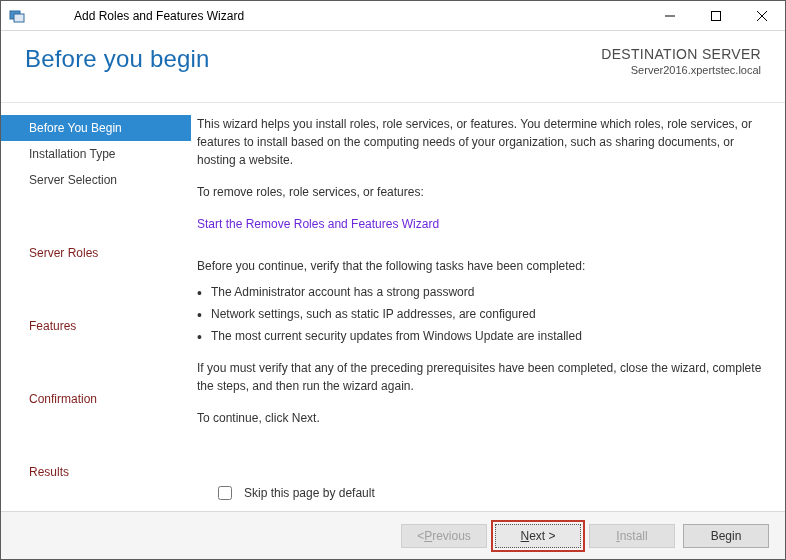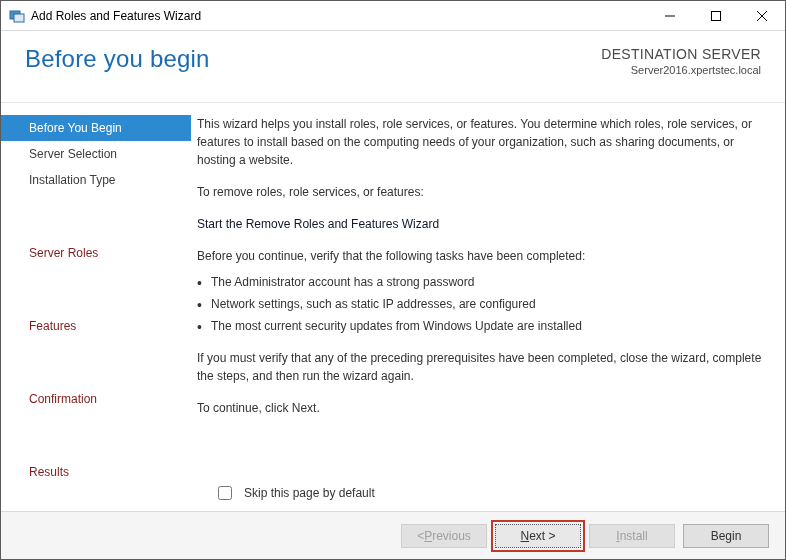--- a/index.html
+++ b/index.html
@@ -1,35 +1,35 @@
 <!DOCTYPE html>
 <html><head>
 <meta charset="utf-8">
 <style>
   * { box-sizing: border-box; margin: 0; padding: 0; }
   html, body { width: 786px; height: 560px; font-family: "Segoe UI", Tahoma, sans-serif; font-size: 12px; color: #333; background: #fff; overflow: hidden; }
   .window { width: 786px; height: 560px; border: 1px solid #5b5b5b; display: flex; flex-direction: column; background: #fff; }
-  .titlebar { height: 30px; display: flex; align-items: center; border-bottom: 1px solid #d9d9d9; padding: 0 0 0 8px; }
+  .titlebar { height: 30px; display: flex; align-items: center; border-bottom: 1px solid #d9d9d9; padding: 0 0 0 8px; gap: 43px; }
   .title-icon { width: 16px; height: 16px; margin-right: 6px; display: flex; align-items: center; }
   .title-text { flex: 1; font-size: 12px; color: #000; }
   .win-buttons { display: flex; height: 100%; }
   .win-btn { width: 46px; display: flex; align-items: center; justify-content: center; font-size: 13px; color: #000; }
   .win-btn svg { pointer-events: none; }
   .header { height: 72px; padding: 14px 24px 0 24px; display: flex; justify-content: space-between; border-bottom: 1px solid #e6e6e6; }
   .headline { font-size: 24px; font-weight: 300; color: #1a6cb2; letter-spacing: 0.2px; }
   .dest { text-align: right; font-size: 11px; color: #4a4a4a; line-height: 1.3; }
   .dest .line1 { font-size: 14px; letter-spacing: 0.3px; }
   .body { flex: 1; display: flex; overflow: hidden; }
   .sidebar { width: 190px; padding: 12px 0 0 0; }
   .step { height: 26px; display: flex; align-items: center; padding-left: 28px; font-size: 12px; color: #3c3c3c; }
   .step.active { background: #2d89d0; color: #fff; }
   .step.disabled { color: #7f1d1d; margin-top: 47px; }
   .content { flex: 1; padding: 12px 20px 0 6px; font-size: 12px; color: #333; line-height: 1.5; }
   .content p { margin-bottom: 14px; }
-  .content a { color: #0f172a; text-decoration: none; display: inline-block; margin-top: -12px; margin-bottom: 14px; }
+  .content a { color: #6d28d9; text-decoration: none; display: inline-block; margin-top: -12px; margin-bottom: 24px; }
   .bullets { margin: -6px 0 14px 0; }
   .bullets li { list-style: none; padding-left: 14px; position: relative; margin-bottom: 4px; }
   .bullets li::before { content: "•"; position: absolute; left: 0; top: 0; font-size: 14px; }
   .skip-row { position: absolute; bottom: 60px; left: 218px; display: flex; align-items: center; gap: 12px; font-size: 12px; color: #333; }
   .skip-row input { width: 14px; height: 14px; }
   .footer { height: 48px; border-top: 1px solid #d9d9d9; display: flex; align-items: center; justify-content: flex-end; padding: 0 16px; gap: 8px; background: #f5f5f5; }
   .btn { min-width: 86px; height: 24px; border: 1px solid #adadad; background: #e1e1e1; font-size: 12px; color: #333; display: inline-flex; align-items: center; justify-content: center; cursor: default; }
   .btn.disabled { color: #a0a0a0; border-color: #cfcfcf; }
   .btn u { text-decoration: underline; }
   .btn.highlight { outline: 2px solid #c0392b; outline-offset: 2px; border: 1px dotted #555; background: #e8e8e8; }
@@ -74,24 +74,24 @@
       <div>Server2016.xpertstec.local</div>
     </div>
   </div>
 
   <div class="body">
     <div class="sidebar">
       <div class="step active">
           <span>Before You Begin</span>
         </div>
       <div class="step">
-          <span>Server Selection</span>
+          <span>Installation Type</span>
         </div>
       <div class="step">
-          <span>Installation Type</span>
+          <span>Server Selection</span>
         </div>
       <div class="step disabled">
           <span>Server Roles</span>
         </div>
       <div class="step disabled">
           <span>Features</span>
         </div>
       <div class="step disabled">
           <span>Confirmation</span>
         </div>

